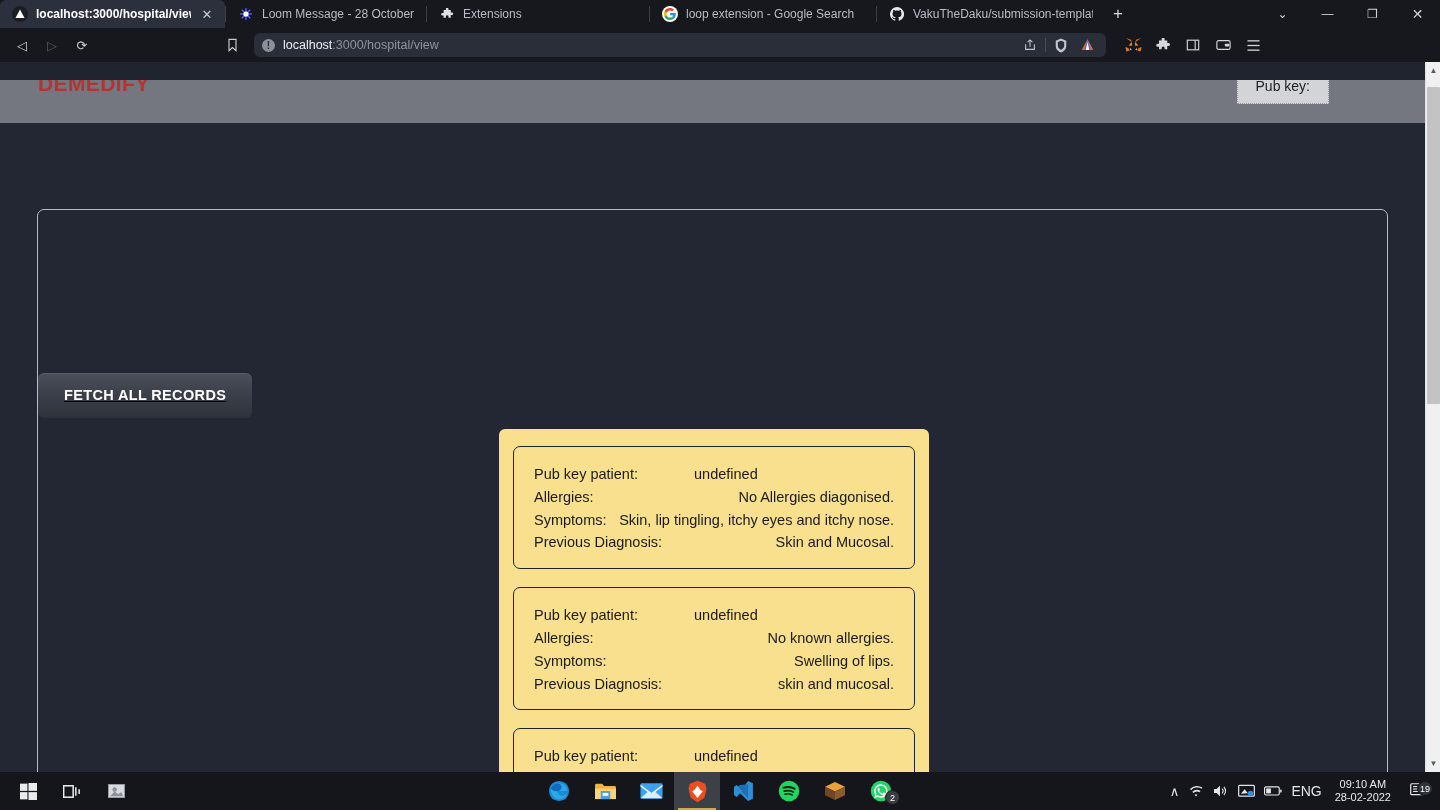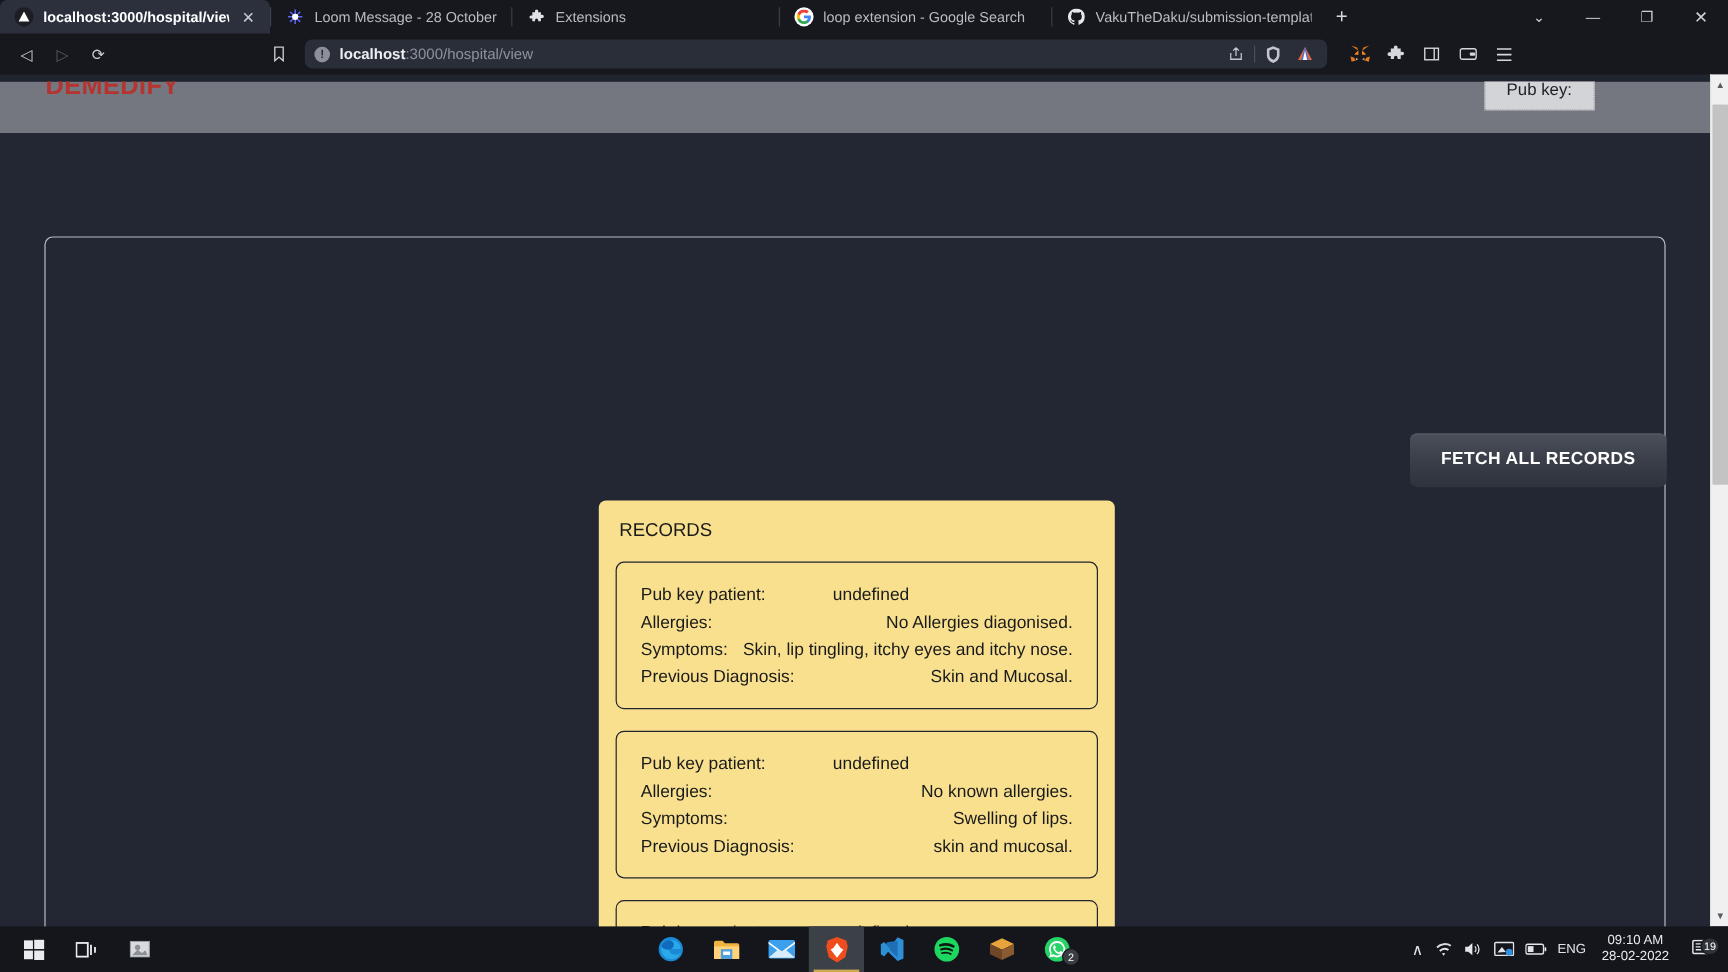--- a/index.html
+++ b/index.html
@@ -103,35 +103,35 @@
     max-width: 852px;
   }
   .omnibox .secicon {
     width: 13px; height: 13px; border-radius: 50%;
     background: #8d9098; color: #2a2e39;
     font-size: 10px; font-weight: bold;
     display: flex; align-items: center; justify-content: center;
     flex: 0 0 13px;
   }
   .omnibox .urltext { font-size: 12.5px; color: #8e929c; white-space: nowrap; }
-  .omnibox .urltext b { color: #eceef2; font-weight: bold; }
+  .omnibox .urltext b { color: #eceef2; font-weight: normal; }
   .omni-right { display: flex; align-items: center; gap: 4px; margin-left: auto; padding-left: 8px; }
   .omni-right .oi { width: 22px; height: 22px; display:flex; align-items:center; justify-content:center; color:#c2c5cd; font-size: 12px;}
   .vsep { width:1px; height:14px; background:#4a4e58; }
   .toolbar-right { display: flex; align-items: center; gap: 4px; margin-left: 12px; }
   .toolbar-right .ti {
     width: 26px; height: 26px;
     display:flex; align-items:center; justify-content:center;
     color: #d4d7de; font-size: 14px;
   }
 
   
   .viewport {
     position: absolute;
-    left: 0; top: 68px;
+    left: 0; top: 80px;
     width: 1440px; height: 710px;
     background: #222733;
     overflow: hidden;
   }
   .pagenav {
     position: absolute; left: 0; top: 0;
     width: 1425px; height: 43px;
     background: #74777f;
   }
   .brand {
@@ -188,21 +188,21 @@
     display: flex; align-items: center;
     padding-left: 16px;
     color: #ffffff;
     font-size: 15.5px;
   }
 
   .fetchwrap {
     position: absolute;
     left: 0; top: 163px;
     width: 1351px;
-    display: flex; justify-content: flex-end;
+    display: flex; justify-content: flex-start; text-decoration: underline;
   }
   .fetchbtn {
     background: linear-gradient(180deg, #4b505b 0%, #3a3f49 48%, #2e323b 100%);
     color: #ffffff;
     font-size: 14.5px;
     font-weight: bold;
     letter-spacing: 0.35px;
     border: none;
     border-radius: 6px;
     padding: 14px 26px 15px 26px;
@@ -477,21 +477,20 @@
 
     <div class="pagebody">
       <div class="panel">
 
 
         <div class="fetchwrap">
           <button class="fetchbtn">FETCH ALL RECORDS</button>
         </div>
 
         <div class="records-card">
-          <div class="records-title">RECORDS</div>
 
           <div class="record">
             <div class="rrow left-aligned">
               <span class="rlabel">Pub key patient:</span>
               <span class="rval">undefined</span>
             </div>
             <div class="rrow">
               <span class="rlabel">Allergies:</span>
               <span class="rval">No Allergies diagonised.</span>
             </div>
@@ -661,21 +660,21 @@
             <circle cx="13.4" cy="10.2" r="3" fill="#2f8fe0"></circle>
           </svg>
       </span>
       <span class="tray-ico">
         <svg width="18" height="12" viewBox="0 0 19 12">
             <rect x="0.6" y="1.6" width="15.5" height="8.6" rx="1.6" fill="none" stroke="#e3e5ea" stroke-width="1.2"></rect>
             <rect x="2.3" y="3.3" width="5" height="5.2" fill="#e3e5ea"></rect>
             <rect x="17" y="4.3" width="1.6" height="3.4" rx="0.6" fill="#e3e5ea"></rect>
           </svg>
       </span>
-      <span class="tray-ico" style="font-size:11px;">ENG</span>
+      <span class="tray-ico" style="font-size:14px;">ENG</span>
       <span class="clock">
         <span style="display:block;">09:10 AM</span>
         <span style="display:block;">28-02-2022</span>
       </span>
       <span class="notif">
         <svg width="18" height="16" viewBox="0 0 19 17">
             <rect x="0.7" y="0.8" width="15" height="11.5" rx="1" fill="none" stroke="#e3e5ea" stroke-width="1.3"></rect>
             <g stroke="#e3e5ea" stroke-width="1.2">
               <line x1="3.2" y1="3.8" x2="12.8" y2="3.8"></line>
               <line x1="3.2" y1="6.4" x2="12.8" y2="6.4"></line>

